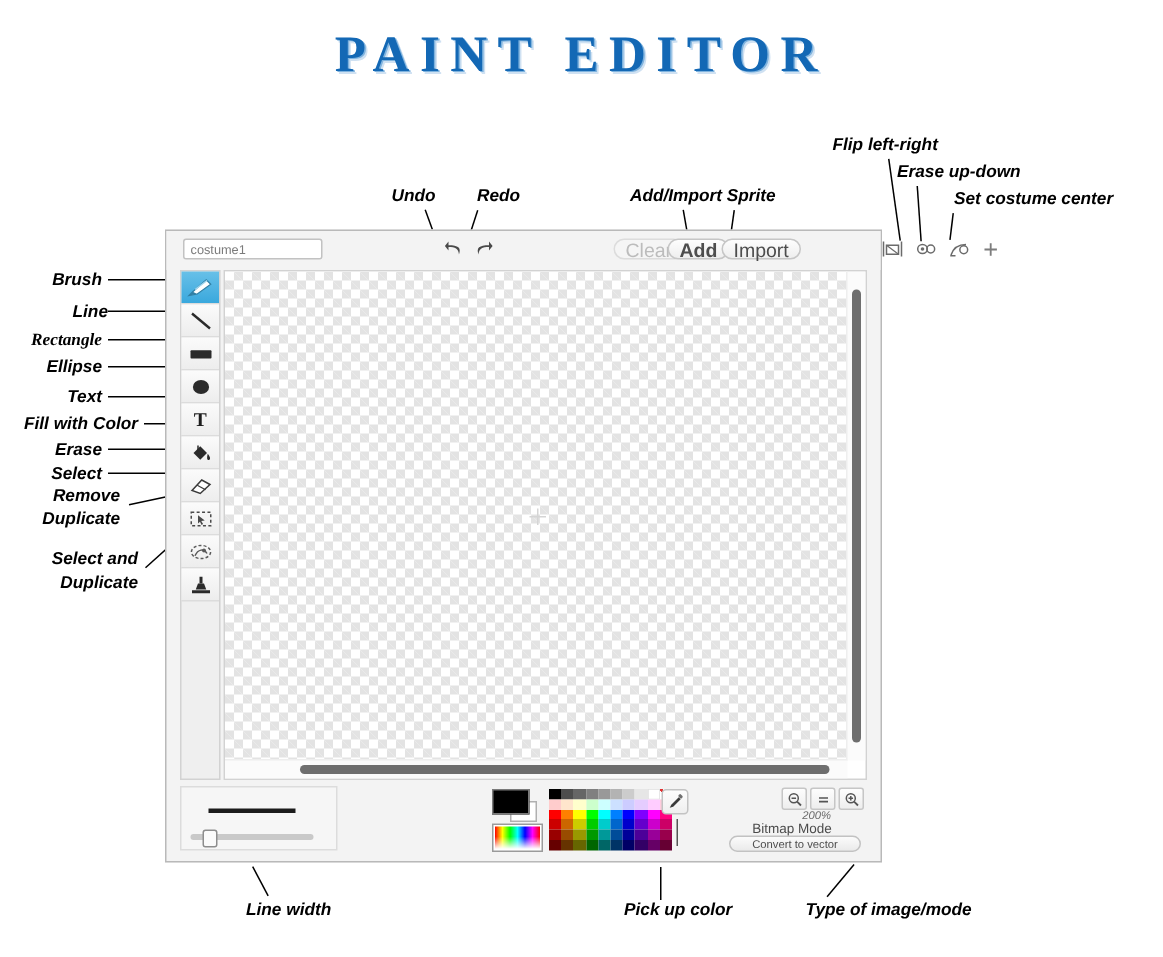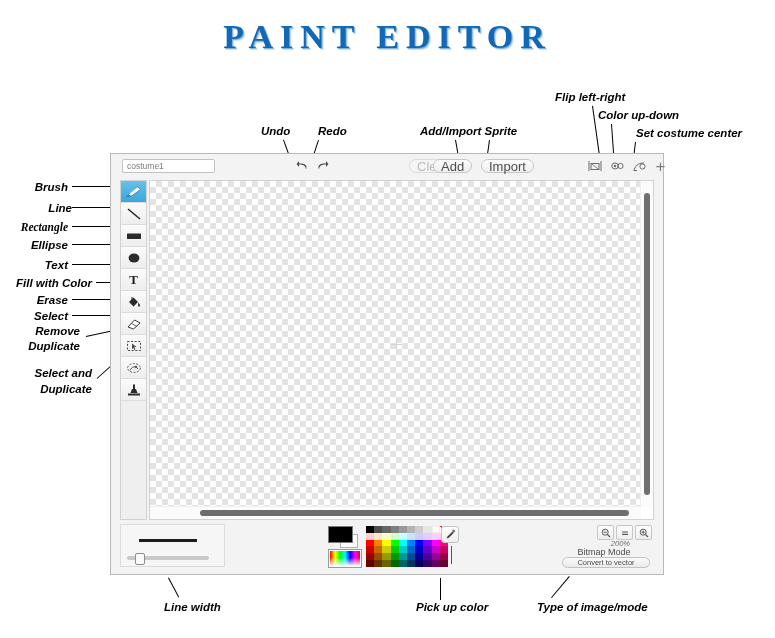--- a/index.html
+++ b/index.html
@@ -17,21 +17,21 @@
   }
   
   .anno{
     position:absolute;font-family:"Liberation Sans",sans-serif;
     font-weight:bold;font-style:italic;font-size:11.5px;color:#000;white-space:nowrap;
   }
   .anno.r{text-align:right;}
   .lead{position:absolute;background:#000;}
   
   #editor{
-    position:absolute;left:110px;top:153px;width:554px;height:422px;
+    position:absolute;left:110px;top:153px;width:478px;height:422px;
     background:#f3f3f3;border:1px solid #b9b9b9;box-sizing:border-box;
   }
   
   #toolbar{position:absolute;left:0;top:0;width:100%;height:26px;background:#f3f3f3;}
   #costume-name{
     position:absolute;left:11px;top:5px;width:93px;height:14px;
     background:#fff;border:1px solid #c2c2c2;border-radius:2px;
     font-size:8.5px;color:#7b7b7b;padding:0 0 0 4px;line-height:14px;
     font-family:"Liberation Sans",sans-serif;box-sizing:border-box;
   }
@@ -41,21 +41,21 @@
   }
   #undo-btn{left:183px;}
   #redo-btn{left:203px;}
   .tb-btn{
     position:absolute;top:5px;height:14px;border:1px solid #c6c6c6;border-radius:7px;
     background:linear-gradient(#fdfdfd,#eeeeee);font-size:13px;line-height:13px;
     text-align:center;color:#4d4d4d;padding:0 7px;cursor:pointer;
     font-family:"Liberation Sans",sans-serif;box-sizing:border-box;
   }
   #clear-btn{left:298px;border-color:#dcdcdc;color:#bcbcbc;background:#f5f5f5;cursor:default;}
-  #add-btn{left:322px;}
+  #add-btn{left:334px;font-weight:bold;}
   #import-btn{left:370px;}
   .flip-btn{
     position:absolute;top:4px;width:17px;height:17px;cursor:pointer;
     display:flex;align-items:center;justify-content:center;color:#6b6b6b;
   }
   #flip-lr-btn{left:475px;}
   #flip-ud-btn{left:497px;}
   #center-btn{left:519px;}
   #plus-btn{left:541px;font-size:17px;color:#7d7d7d;line-height:17px;text-align:center;}
   
@@ -146,21 +146,21 @@
 <div class="anno" style="left:318px;top:125px;">Redo</div>
 <div class="lead" style="left:318px;top:140px;width:1px;height:14px;transform:rotate(18deg);transform-origin:top left;"></div>
 
 <div class="anno" style="left:420px;top:125px;">Add/Import Sprite</div>
 <div class="lead" style="left:455px;top:140px;width:1px;height:14px;transform:rotate(-10deg);transform-origin:top left;"></div>
 <div class="lead" style="left:489px;top:140px;width:1px;height:14px;transform:rotate(8deg);transform-origin:top left;"></div>
 
 <div class="anno" style="left:555px;top:91px;">Flip left-right</div>
 <div class="lead" style="left:592px;top:106px;width:1px;height:55px;transform:rotate(-8deg);transform-origin:top left;"></div>
 
-<div class="anno" style="left:598px;top:109px;">Color up-down</div>
+<div class="anno" style="left:598px;top:109px;">Erase up-down</div>
 <div class="lead" style="left:611px;top:124px;width:1px;height:37px;transform:rotate(-4deg);transform-origin:top left;"></div>
 
 <div class="anno" style="left:636px;top:127px;">Set costume center</div>
 <div class="lead" style="left:635px;top:142px;width:1px;height:18px;transform:rotate(7deg);transform-origin:top left;"></div>
 
 <div class="anno r" style="left:0;top:181px;width:68px;">Brush</div>
 <div class="lead" style="left:72px;top:186px;width:45px;height:1px;"></div>
 
 <div class="anno r" style="left:4px;top:202px;width:68px;">Line</div>
 <div class="lead" style="left:72px;top:207px;width:45px;height:1px;"></div>

